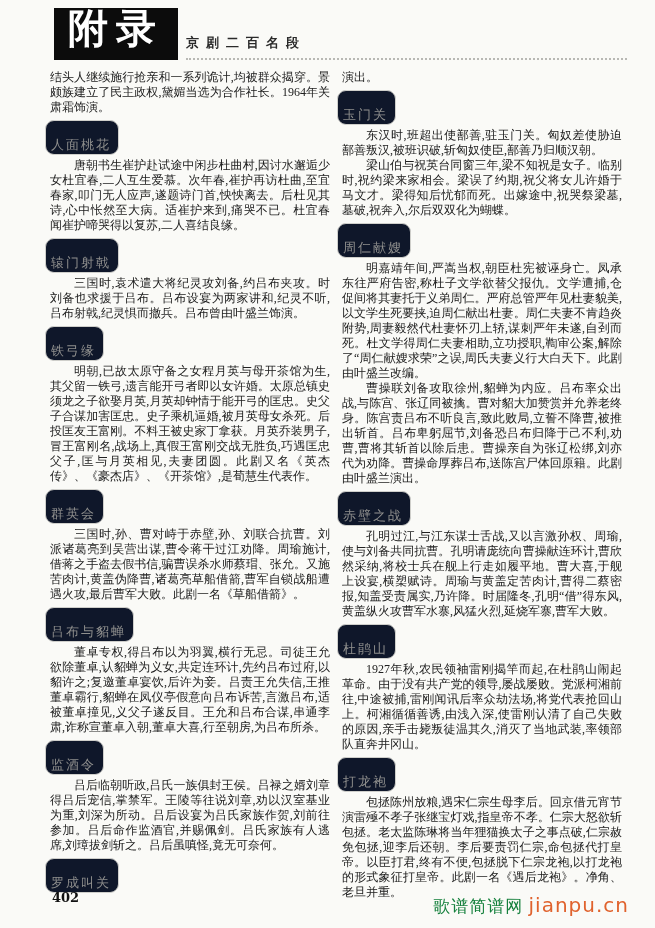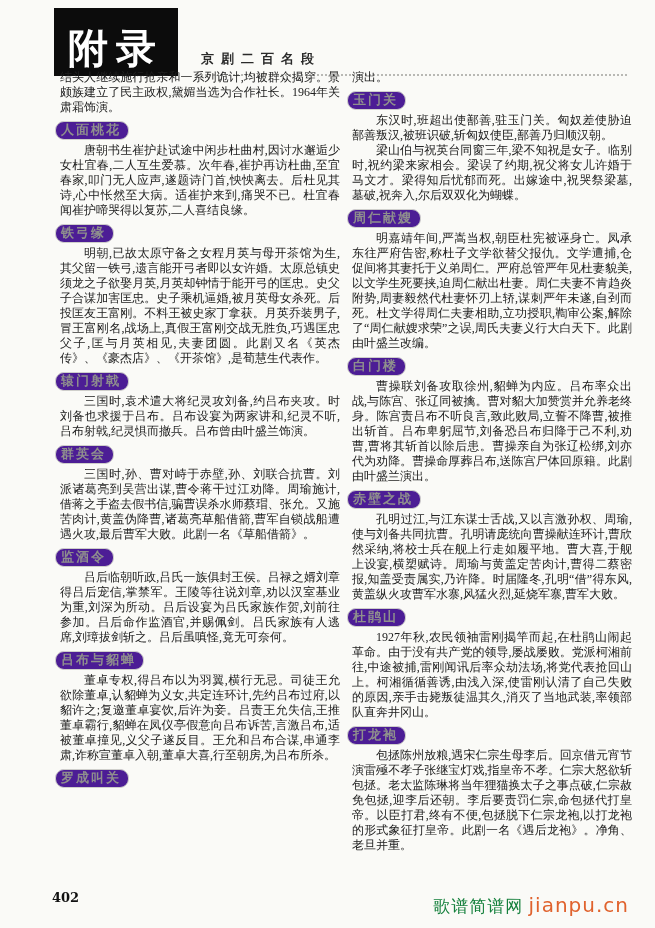--- a/index.html
+++ b/index.html
@@ -10,64 +10,64 @@
     color: #1b1b1b;
     position: relative;
     overflow: hidden;
   }
   
   .header { position: absolute; top: 8px; left: 54px; right: 28px; }
   .header-row { display: flex; align-items: flex-end; }
   .appendix-box {
     background: #0c0c0c; color: #ffffff;
     font-size: 40px; font-weight: bold;
-    padding: 20px 14px 8px 14px;
+    padding: 4px 14px 8px 14px;
     letter-spacing: 8px; line-height: 1;
-    font-family: Liberation Sans, sans-serif;
+    font-family: Liberation Mono, monospace;
     flex: 0 0 auto;
   }
   .title-underline {
     flex: 1 1 auto;
     display: flex; align-items: flex-start;
     border-bottom: 2px dotted #b8b8b4;
     padding-bottom: 6px;
-    margin-left: 23px;
+    margin-left: 8px;
   }
   .series-title {
     font-weight: bold; font-size: 13px;
     letter-spacing: 7px; white-space: nowrap;
     color: #2a2a2a;
   }
   
   .columns {
-    position: absolute; top: 70px; left: 60px;
+    position: absolute; top: 70px; left: 50px;
     width: 572px;
-    display: flex;  justify-content: space-between;
+    display: flex; gap: 12px;
   }
   .column { width: 280px; flex: 0 0 280px; }
   .body-text {
     margin: 0;
     font-size: 12px; line-height: 15px;
     text-align: justify;
     color: #202020;
   }
   .indent { text-indent: 24px; }
   .section { margin: 0; }
   .heading-row { margin: 5px 0 3px 0; }
   .section-heading {
     display: inline-block;
     font-size: 13px; line-height: 16px;
     color: #8f8f8d;
-    background: #4c1d95;
+    background: #0f172a;
     border: 1px solid #cfcfcb;
     border-radius: 9px;
-    padding: 0 7px 1px 5px;
+    padding: 16px 7px 1px 5px;
     margin-left: -5px;
     letter-spacing: 2px;
-    font-weight: bold;
+    font-weight: normal;
   }
   
   .page-number {
     position: absolute; left: 52px; bottom: 23px;
     font-weight: bold; font-size: 13px;
     font-family: "DejaVu Serif", serif;
     color: #111;
   }
   .watermark {
     position: absolute; right: 26px; bottom: 10px;
@@ -93,42 +93,42 @@
 
   <div class="column">
     <p class="body-text">结头人继续施行抢亲和一系列诡计,均被群众揭穿。景颇族建立了民主政权,黛媚当选为合作社长。1964年关肃霜饰演。</p>
 
     <div class="section">
       <div class="heading-row"><span class="section-heading">人面桃花</span></div>
       <p class="body-text indent">唐朝书生崔护赴试途中闲步杜曲村,因讨水邂逅少女杜宜春,二人互生爱慕。次年春,崔护再访杜曲,至宜春家,叩门无人应声,遂题诗门首,怏怏离去。后杜见其诗,心中怅然至大病。适崔护来到,痛哭不已。杜宜春闻崔护啼哭得以复苏,二人喜结良缘。</p>
     </div>
 
     <div class="section">
-      <div class="heading-row"><span class="section-heading">铁弓缘</span></div>
-      <p class="body-text indent">明朝,已故太原守备之女程月英与母开茶馆为生,其父留一铁弓,遗言能开弓者即以女许婚。太原总镇史须龙之子欲娶月英,月英却钟情于能开弓的匡忠。史父子合谋加害匡忠。史子乘机逼婚,被月英母女杀死。后投匡友王富刚。不料王被史家丁拿获。月英乔装男子,冒王富刚名,战场上,真假王富刚交战无胜负,巧遇匡忠父子,匡与月英相见,夫妻团圆。此剧又名《英杰传》、《豪杰店》、《开茶馆》,是荀慧生代表作。</p>
+      <div class="heading-row"><span class="section-heading">辕门射戟</span></div>
+      <p class="body-text indent">三国时,袁术遣大将纪灵攻刘备,约吕布夹攻。时刘备也求援于吕布。吕布设宴为两家讲和,纪灵不听,吕布射戟,纪灵惧而撤兵。吕布曾由叶盛兰饰演。</p>
     </div>
 
     <div class="section">
-      <div class="heading-row"><span class="section-heading">辕门射戟</span></div>
-      <p class="body-text indent">三国时,袁术遣大将纪灵攻刘备,约吕布夹攻。时刘备也求援于吕布。吕布设宴为两家讲和,纪灵不听,吕布射戟,纪灵惧而撤兵。吕布曾由叶盛兰饰演。</p>
+      <div class="heading-row"><span class="section-heading">铁弓缘</span></div>
+      <p class="body-text indent">明朝,已故太原守备之女程月英与母开茶馆为生,其父留一铁弓,遗言能开弓者即以女许婚。太原总镇史须龙之子欲娶月英,月英却钟情于能开弓的匡忠。史父子合谋加害匡忠。史子乘机逼婚,被月英母女杀死。后投匡友王富刚。不料王被史家丁拿获。月英乔装男子,冒王富刚名,战场上,真假王富刚交战无胜负,巧遇匡忠父子,匡与月英相见,夫妻团圆。此剧又名《英杰传》、《豪杰店》、《开茶馆》,是荀慧生代表作。</p>
     </div>
 
     <div class="section">
       <div class="heading-row"><span class="section-heading">群英会</span></div>
       <p class="body-text indent">三国时,孙、曹对峙于赤壁,孙、刘联合抗曹。刘派诸葛亮到吴营出谋,曹令蒋干过江劝降。周瑜施计,借蒋之手盗去假书信,骗曹误杀水师蔡瑁、张允。又施苦肉计,黄盖伪降曹,诸葛亮草船借箭,曹军自锁战船遭遇火攻,最后曹军大败。此剧一名《草船借箭》。</p>
     </div>
 
     <div class="section">
-      <div class="heading-row"><span class="section-heading">监酒令</span></div>
-      <p class="body-text indent">吕后临朝听政,吕氏一族俱封王侯。吕禄之婿刘章得吕后宠信,掌禁军。王陵等往说刘章,劝以汉室基业为重,刘深为所动。吕后设宴为吕氏家族作贺,刘前往参加。吕后命作监酒官,并赐佩剑。吕氏家族有人逃席,刘璋拔剑斩之。吕后虽嗔怪,竟无可奈何。</p>
+      <div class="heading-row"><span class="section-heading">吕布与貂蝉</span></div>
+      <p class="body-text indent">董卓专权,得吕布以为羽翼,横行无忌。司徒王允欲除董卓,认貂蝉为义女,共定连环计,先约吕布过府,以貂许之;复邀董卓宴饮,后许为妾。吕责王允失信,王推董卓霸行,貂蝉在凤仪亭假意向吕布诉苦,言激吕布,适被董卓撞见,义父子遂反目。王允和吕布合谋,串通李肃,诈称宣董卓入朝,董卓大喜,行至朝房,为吕布所杀。</p>
     </div>
 
     <div class="section">
-      <div class="heading-row"><span class="section-heading">吕布与貂蝉</span></div>
-      <p class="body-text indent">董卓专权,得吕布以为羽翼,横行无忌。司徒王允欲除董卓,认貂蝉为义女,共定连环计,先约吕布过府,以貂许之;复邀董卓宴饮,后许为妾。吕责王允失信,王推董卓霸行,貂蝉在凤仪亭假意向吕布诉苦,言激吕布,适被董卓撞见,义父子遂反目。王允和吕布合谋,串通李肃,诈称宣董卓入朝,董卓大喜,行至朝房,为吕布所杀。</p>
+      <div class="heading-row"><span class="section-heading">监酒令</span></div>
+      <p class="body-text indent">吕后临朝听政,吕氏一族俱封王侯。吕禄之婿刘章得吕后宠信,掌禁军。王陵等往说刘章,劝以汉室基业为重,刘深为所动。吕后设宴为吕氏家族作贺,刘前往参加。吕后命作监酒官,并赐佩剑。吕氏家族有人逃席,刘璋拔剑斩之。吕后虽嗔怪,竟无可奈何。</p>
     </div>
 
     <div class="section">
       <div class="heading-row"><span class="section-heading">罗成叫关</span></div>
     </div>
   </div>
 
   <div class="column">
     <p class="body-text">演出。</p>
 
@@ -140,21 +140,20 @@
     <div class="section">
       <p class="body-text indent">梁山伯与祝英台同窗三年,梁不知祝是女子。临别时,祝约梁来家相会。梁误了约期,祝父将女儿许婚于马文才。梁得知后忧郁而死。出嫁途中,祝哭祭梁墓,墓破,祝奔入,尔后双双化为蝴蝶。</p>
     </div>
 
     <div class="section">
       <div class="heading-row"><span class="section-heading">周仁献嫂</span></div>
       <p class="body-text indent">明嘉靖年间,严嵩当权,朝臣杜宪被诬身亡。凤承东往严府告密,称杜子文学欲替父报仇。文学遭捕,仓促间将其妻托于义弟周仁。严府总管严年见杜妻貌美,以文学生死要挟,迫周仁献出杜妻。周仁夫妻不肯趋炎附势,周妻毅然代杜妻怀刃上轿,谋刺严年未遂,自刭而死。杜文学得周仁夫妻相助,立功授职,鞫审公案,解除了“周仁献嫂求荣”之误,周氏夫妻义行大白天下。此剧由叶盛兰改编。</p>
     </div>
 
     <div class="section">
-      <div class="heading-row"><span class="section-heading">白门楼</span></div>
       <p class="body-text indent">曹操联刘备攻取徐州,貂蝉为内应。吕布率众出战,与陈宫、张辽同被擒。曹对貂大加赞赏并允养老终身。陈宫责吕布不听良言,致此败局,立誓不降曹,被推出斩首。吕布卑躬屈节,刘备恐吕布归降于己不利,劝曹,曹将其斩首以除后患。曹操亲自为张辽松绑,刘亦代为劝降。曹操命厚葬吕布,送陈宫尸体回原籍。此剧由叶盛兰演出。</p>
     </div>
 
     <div class="section">
       <div class="heading-row"><span class="section-heading">赤壁之战</span></div>
       <p class="body-text indent">孔明过江,与江东谋士舌战,又以言激孙权、周瑜,使与刘备共同抗曹。孔明请庞统向曹操献连环计,曹欣然采纳,将校士兵在舰上行走如履平地。曹大喜,于舰上设宴,横槊赋诗。周瑜与黄盖定苦肉计,曹得二蔡密报,知盖受责属实,乃许降。时届隆冬,孔明“借”得东风,黄盖纵火攻曹军水寨,风猛火烈,延烧军寨,曹军大败。</p>
     </div>
 
     <div class="section">
       <div class="heading-row"><span class="section-heading">杜鹃山</span></div>

